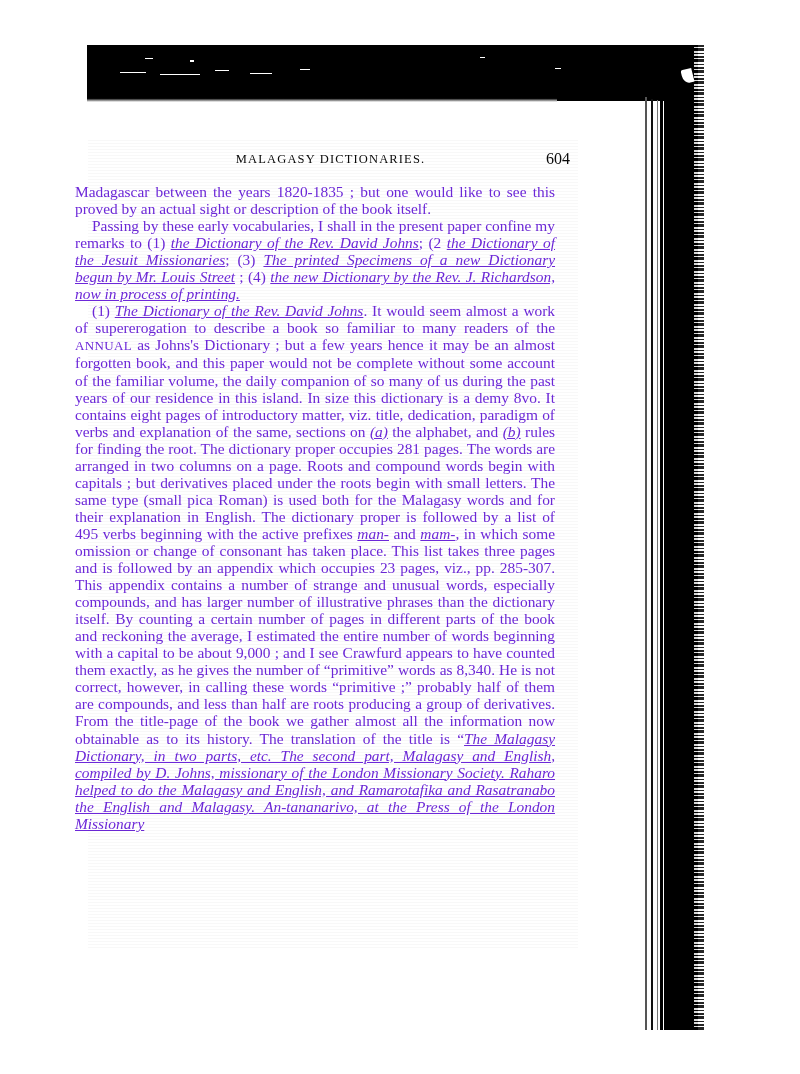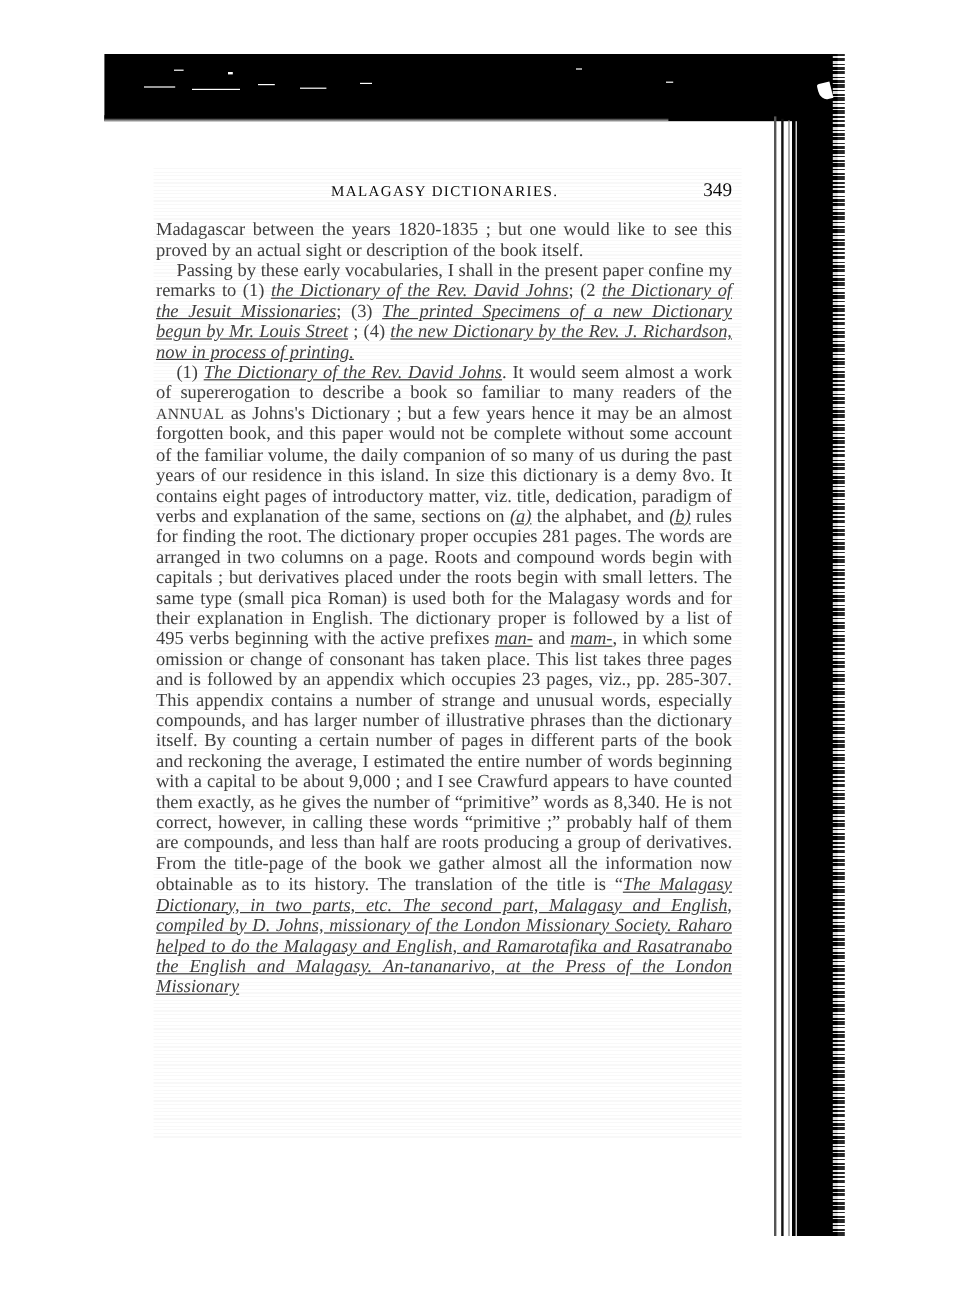--- a/index.html
+++ b/index.html
@@ -93,21 +93,20 @@
     height: 4px;
     background: linear-gradient(to right, rgba(0,0,0,0) 0%, rgba(0,0,0,.75) 60%, #000 100%);
   }
 
   
   .sheet {
     position: absolute;
     left: 0; top: 0;
     width: 640px;
     height: 1074px;
-    margin-left: 40px;
   }
   .runhead {
     position: absolute;
     left: 90px;
     top: 152px;
     width: 480px;
     font-size: 12.5px;
     letter-spacing: 1.15px;
     font-weight: 400;
     color: #0a0a0a;
@@ -119,26 +118,26 @@
     left: 490px;
     top: 150px;
     width: 80px;
     text-align: right;
     font-size: 16px;
     color: #0a0a0a;
   }
 
   .body {
     position: absolute;
-    left: 90px;
+    left: 75px;
     top: 183px;
     width: 480px;
     font-size: 15.4px;
     line-height: 17.05px;
-    color: #404040;
+    color: #6d28d9;
     text-align: justify;
     text-justify: inter-word;
   }
   .body p {
     margin: 0;
     text-indent: 0;
   }
   .body p.ind { text-indent: 17px; }
   .body i, .body em { font-style: italic; text-decoration: underline; }
   .sc {
@@ -183,21 +182,21 @@
   <div class="edge-line l3"></div>
   <div class="edge-line l4"></div>
 
   <div class="scan-right-block"></div>
   <div class="scan-right-ragged"></div>
   <div class="scan-notch"></div>
 
   <div class="sheet">
 
     <div class="runhead">MALAGASY DICTIONARIES.</div>
-    <div class="folio">349</div>
+    <div class="folio">604</div>
 
     <div class="body">
 
       <p><span>Madagascar between the years 1820-1835 ; but one would like to see this proved by an actual sight or description of the book itself.</span></p>
 
       <p class="ind"><span>Passing by these early vocabularies, I shall in the present paper confine my remarks to (1) </span><i>the Dictionary of the Rev. David Johns</i><span>; (2 </span><i>the Dictionary of the Jesuit Missionaries</i><span>; (3) </span><i>The printed Specimens of a new Dictionary begun by Mr. Louis Street</i><span> ; (4) </span><i>the new Dictionary by the Rev. J. Richardson, now in process of printing.</i></p>
 
       <p class="ind"><span>(1) </span><i>The Dictionary of the Rev. David Johns</i><span>. It would seem almost a work of supererogation to describe a book so familiar to many readers of the </span><span class="sc">ANNUAL</span><span> as Johns's Dictionary ; but a few years hence it may be an almost forgotten book, and this paper would not be complete without some account of the familiar volume, the daily companion of so many of us during the past years of our residence in this island. In size this dictionary is a demy 8vo. It contains eight pages of introductory matter, viz. title, dedication, paradigm of verbs and explanation of the same, sections on </span><i>(a)</i><span> the alphabet, and </span><i>(b)</i><span> rules for finding the root. The dictionary proper occupies 281 pages. The words are arranged in two columns on a page. Roots and compound words begin with capitals ; but derivatives placed under the roots begin with small letters. The same type (small pica Roman) is used both for the Malagasy words and for their explanation in English. The dictionary proper is followed by a list of 495 verbs beginning with the active prefixes </span><i>man-</i><span> and </span><i>mam-</i><span>, in which some omission or change of consonant has taken place. This list takes three pages and is followed by an appendix which occupies 23 pages, viz., pp. 285-307. This appendix contains a number of strange and unusual words, especially compounds, and has larger number of illustrative phrases than the dictionary itself. By counting a certain number of pages in different parts of the book and reckoning the average, I estimated the entire number of words beginning with a capital to be about 9,000 ; and I see Crawfurd appears to have counted them exactly, as he gives the number of “primitive” words as 8,340. He is not correct, however, in calling these words “primitive ;” probably half of them are compounds, and less than half are roots producing a group of derivatives. From the title-page of the book we gather almost all the information now obtainable as to its history. The translation of the title is “</span><i>The Malagasy Dictionary, in two parts, etc. The second part, Malagasy and English, compiled by D. Johns, missionary of the London Missionary Society. Raharo helped to do the Malagasy and English, and Ramarotafika and Rasatranabo the English and Malagasy. An-tananarivo, at the Press of the London Missionary</i></p>
 
     </div>

